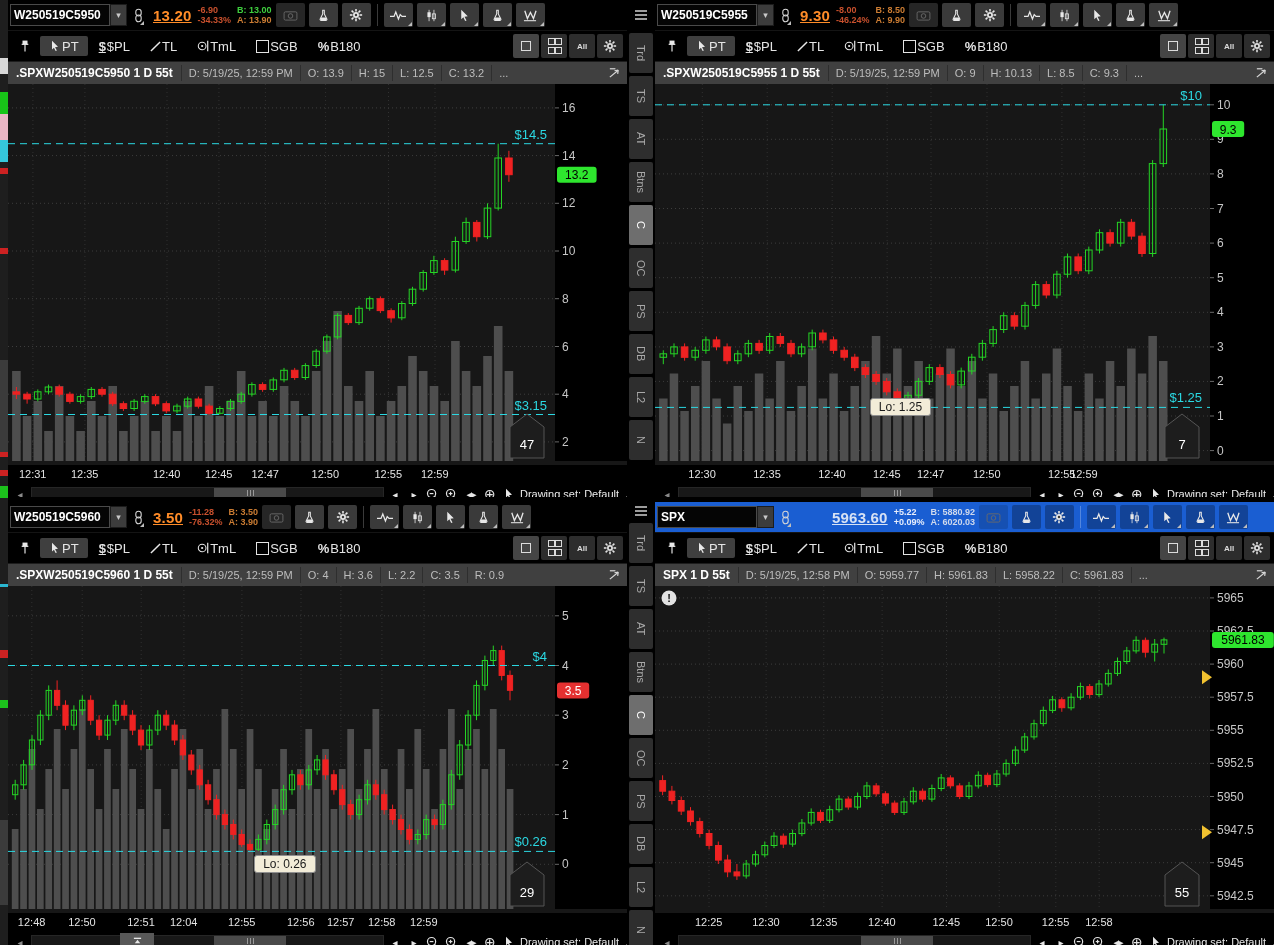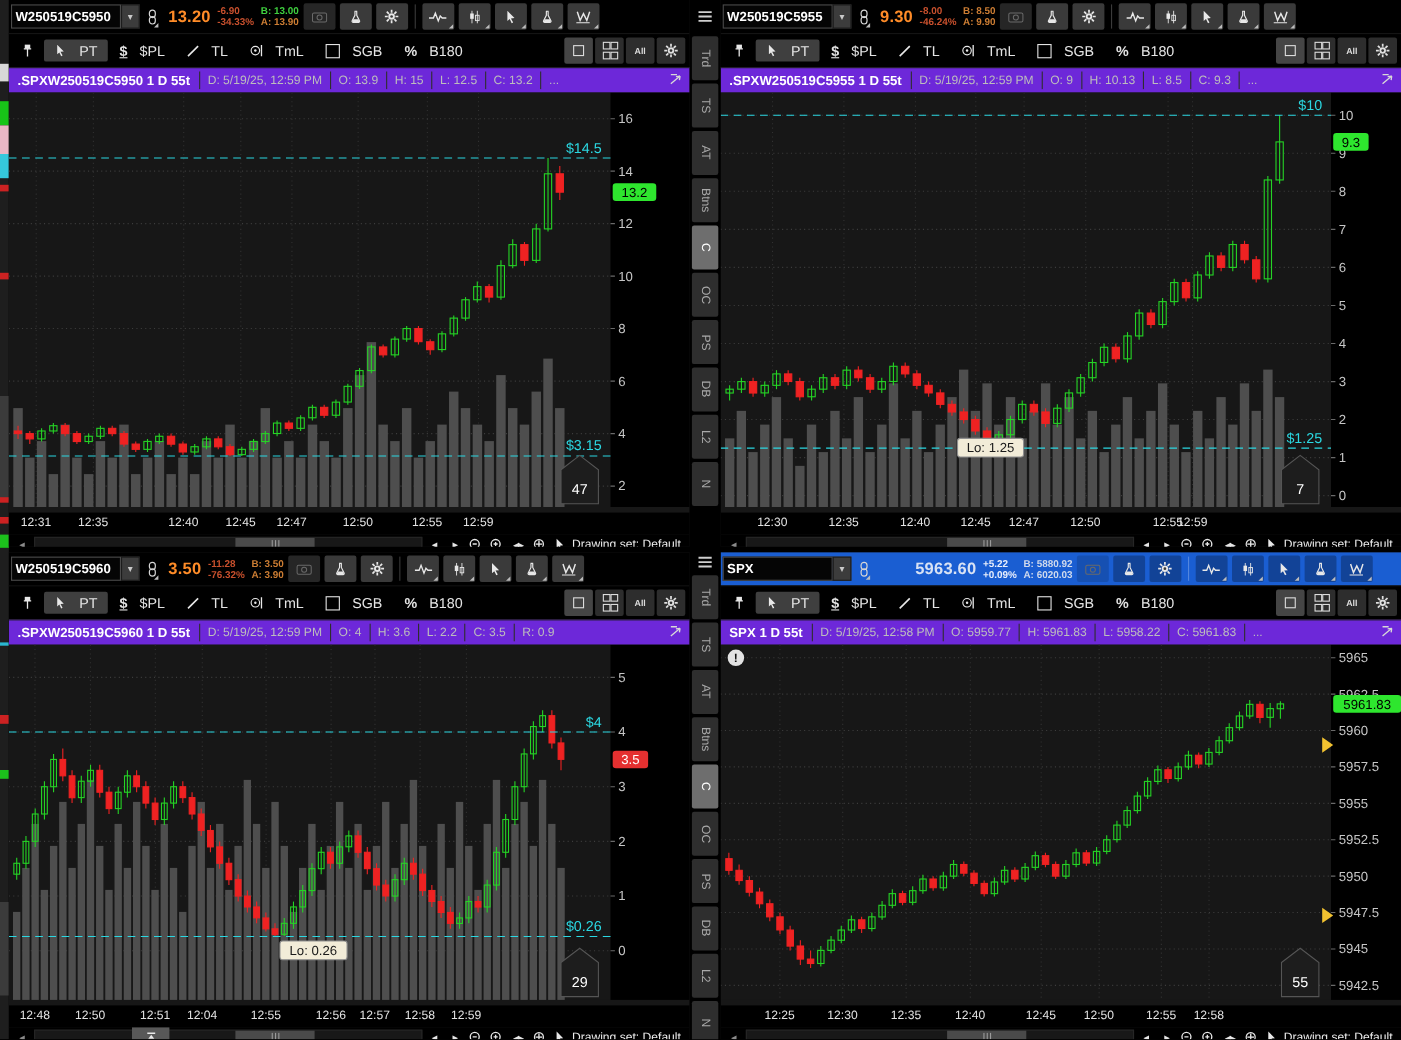--- a/index.html
+++ b/index.html
@@ -10,50 +10,50 @@
   .sliver div{position:absolute;left:0;width:8px;}
   
   .panel{position:absolute;background:#171717;overflow:hidden;}
   .row1{height:30px;display:flex;align-items:center;gap:4px;background:#000;padding:0 4px 0 2px;position:relative;}
   .row1.active{background:#1a5ed2;}
   .symwrap{display:flex;align-items:center;height:22px;}
   .sym{width:92px;height:20px;background:#050505;border:1px solid #4a4a4a;color:#fff;
        font:bold 12px "Liberation Sans",sans-serif;padding:0 3px;outline:none;}
   .symdrop{width:17px;height:22px;background:#3c3c3c;border:1px solid #1c1c1c;color:#c9c9c9;
        font-size:9px;display:flex;align-items:center;justify-content:center;padding:0;cursor:pointer;}
-  .price{font:bold 15px "Liberation Sans",sans-serif;margin-left:4px;letter-spacing:.2px;}
+  .price{font:bold 15px "Liberation Sans",sans-serif;margin-left:4px;letter-spacing:.2px;text-decoration:underline;}
   .stack{display:flex;flex-direction:column;line-height:10px;font:bold 9px "Liberation Sans",sans-serif;margin-left:2px;}
   .stack i{font-style:normal;}
   .chg i{color:#c8502d;}
   .row1.active .chg i{color:#e8eefc;}
   .iconbtn{width:29px;height:24px;background:#3a3a3a;border-radius:2px;display:flex;align-items:center;
        justify-content:center;position:relative;flex:0 0 auto;cursor:pointer;}
   .row1.active .iconbtn{background:rgba(0,0,0,.28);}
   .iconbtn.dim{background:#262626;}
   .row1.active .iconbtn.dim{background:rgba(0,0,0,.15);}
   .linkic{width:14px;height:22px;display:flex;align-items:center;justify-content:center;position:relative;}
   .vsep{width:1px;height:22px;background:#3a3a3a;margin:0 2px;flex:0 0 auto;}
   .row1.active .vsep{background:rgba(255,255,255,.25);}
   .dd:after{content:"";position:absolute;right:1px;bottom:1px;border-left:4px solid transparent;border-bottom:4px solid #bdbdbd;}
   
   .row2{height:30px;background:#000;display:flex;align-items:center;gap:2px;padding:0 4px;border-top:1px solid #141414;}
-  .tbtn{height:20px;display:flex;align-items:center;gap:11px;color:#e4e4e4;font:13px "Liberation Sans",sans-serif;
+  .tbtn{height:20px;display:flex;align-items:center;gap:1px;color:#e4e4e4;font:13px "Liberation Sans",sans-serif;
        padding:0 9px;border-radius:2px;cursor:pointer;flex:0 0 auto;}
   .tbtn.sel{background:#3f3f3f;}
   .pinbtn{width:26px;height:24px;display:flex;align-items:center;justify-content:center;cursor:pointer;}
   .sqbtn{width:26px;height:24px;background:#2d2d2d;border-radius:2px;display:flex;align-items:center;
        justify-content:center;color:#dcdcdc;cursor:pointer;flex:0 0 auto;}
   .sqbtn.lit{background:#454545;}
   .sgb-sq{width:11px;height:11px;border:1.5px solid #e4e4e4;display:inline-block;}
   .minisq{width:8px;height:8px;border:1.5px solid #dcdcdc;}
   .grid4{display:grid;grid-template-columns:5px 5px;grid-gap:2px;}
   .grid4 b{width:5px;height:5px;border:1px solid #dcdcdc;}
   .alltxt{font:bold 8px "Liberation Sans",sans-serif;color:#dcdcdc;}
   
-  .row3{height:22px;background:#6d28d9;display:flex;align-items:center;color:#bdbdbd;
+  .row3{height:22px;background:#404040;display:flex;align-items:center;color:#bdbdbd;
        font:11px "Liberation Sans",sans-serif;border-top:1px solid #1d1d1d;}
   .ctitle{color:#fff;font:bold 12px "Liberation Sans",sans-serif;padding:0 8px;white-space:nowrap;}
   .seg{padding:0 7px;border-left:1px solid #2e2e2e;white-space:nowrap;height:16px;display:flex;align-items:center;}
   .tiltic{margin-left:auto;margin-right:6px;}
   
   .chartwrap{position:relative;}
   .cursorNote{position:absolute;background:#f2ecd8;color:#1a1a1a;border:1px solid #8f8f8f;border-radius:3px;
        font:12px "Liberation Sans",sans-serif;padding:1px 8px;white-space:nowrap;}
   .taxis{height:20px;background:#000;position:relative;color:#e3e3e3;font:11px "Liberation Sans",sans-serif;}
   .taxis span{position:absolute;top:3px;}

